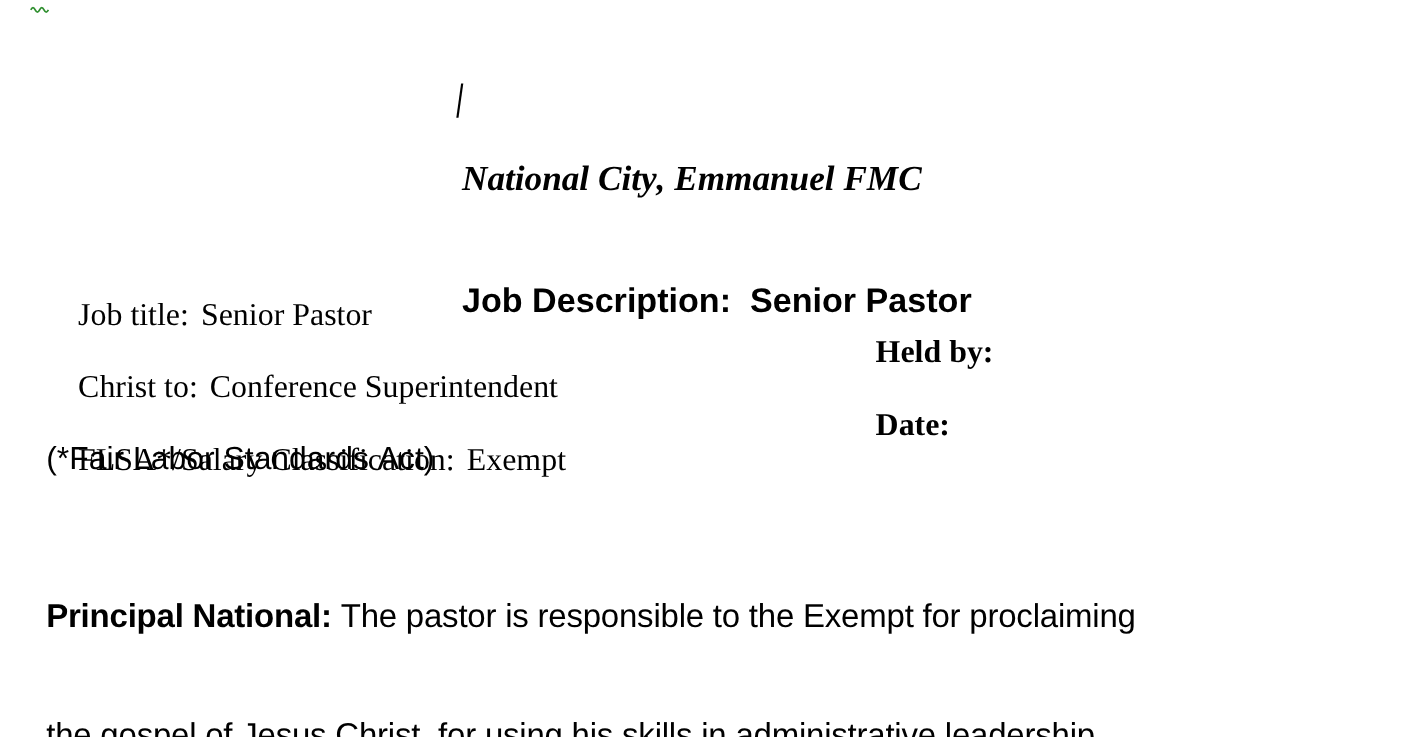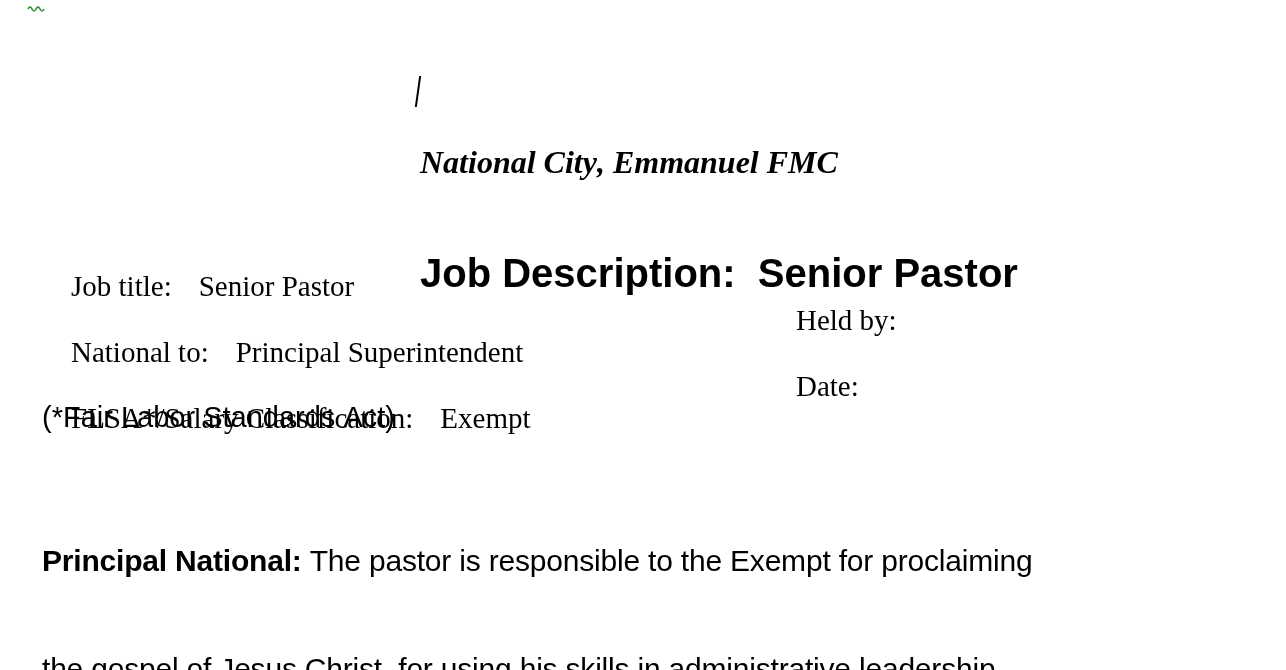--- a/index.html
+++ b/index.html
@@ -13,40 +13,40 @@
     padding-left:40px;
   }
   
   .title-block{position:absolute;left:420px;top:70px;line-height:37px;white-space:pre;}
   .church-name{
     font-family:"Liberation Serif","DejaVu Serif",serif;
     font-size:32px;font-weight:bold;font-style:italic;
   }
   .doc-title{
     font-family:"Liberation Sans","DejaVu Sans",sans-serif;
-    font-size:40px;font-weight:bold;
+    font-size:31px;font-weight:bold;
   }
   
   .caret{
     position:absolute;left:417px;top:76px;
     width:2px;height:31px;background:#000;
     transform:skewX(-8deg);
   }
   
   .row{
     position:absolute;left:42px;right:0;
     font-family:"Liberation Serif","DejaVu Serif",serif;
     font-size:29px;line-height:34px;white-space:pre;
   }
   .row-1{top:235px;}
   .row-2{top:301px;}
   .row-3{top:367px;}
   .lbl{font-weight:normal;}
-  .val{margin-left:27px;}
-  .right-cell{position:absolute;left:754px;font-weight:normal;}
+  .val{margin-left:11px;}
+  .right-cell{position:absolute;left:754px;font-weight:bold;}
   .footnote{
     position:absolute;left:42px;top:400px;
     font-family:"Liberation Sans","DejaVu Sans",sans-serif;
     font-size:29px;line-height:34px;
   }
   
   .paragraph{
     position:absolute;left:42px;top:471px;
     font-family:"Liberation Sans","DejaVu Sans",sans-serif;
     font-size:30px;line-height:36px;white-space:pre;
@@ -77,21 +77,21 @@
     <div class="church-name">National City, Emmanuel FMC</div>
     <div class="doc-title">Job Description:  Senior Pastor</div>
   </div>
 
   <div class="row row-1">
     <span class="lbl">Job title:</span><span class="val">Senior Pastor</span>
     <span class="right-cell">Held by:</span>
   </div>
 
   <div class="row row-2">
-    <span class="lbl">National to:</span><span class="val">Principal Superintendent</span>
+    <span class="lbl">Christ to:</span><span class="val">Conference Superintendent</span>
     <span class="right-cell">Date:</span>
   </div>
 
   <div class="row row-3">
     <span class="lbl">FLSA*/Salary Classification:</span><span class="val">Exempt</span>
   </div>
 
   <div class="footnote">(*Fair Labor Standards Act)</div>
 
   <div class="paragraph">

